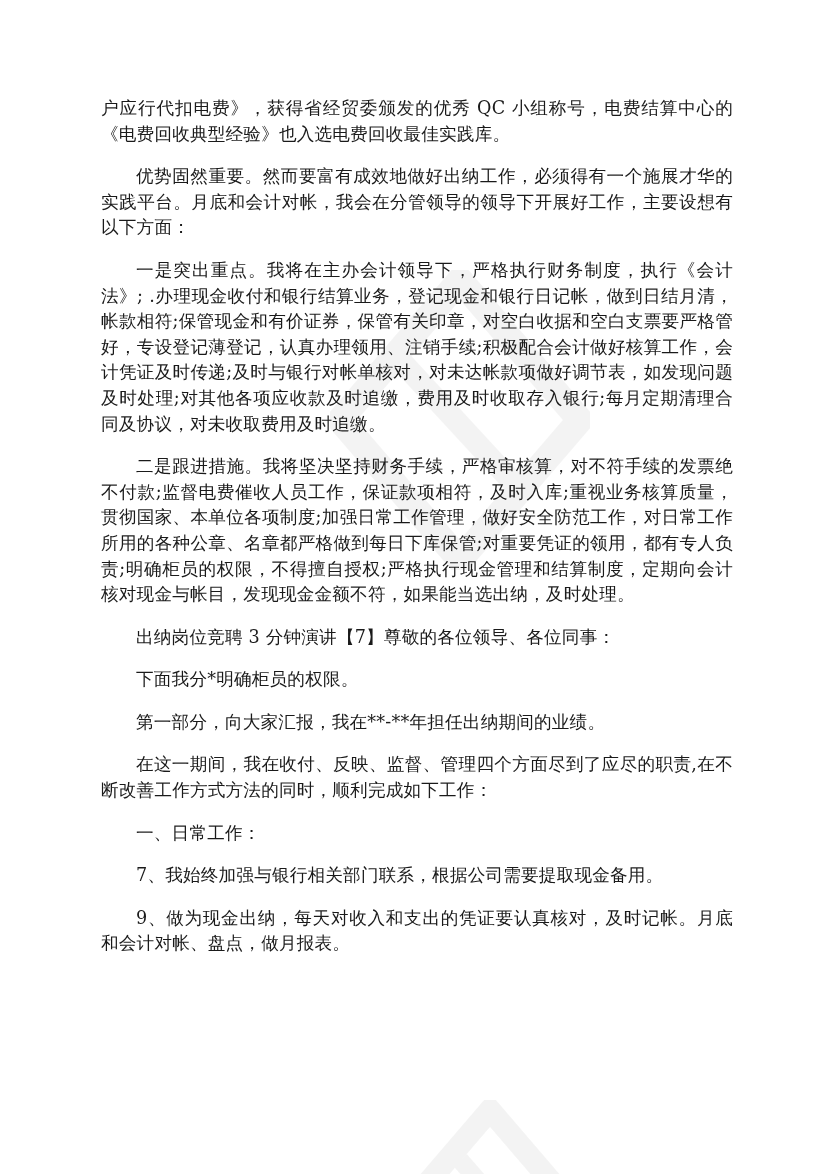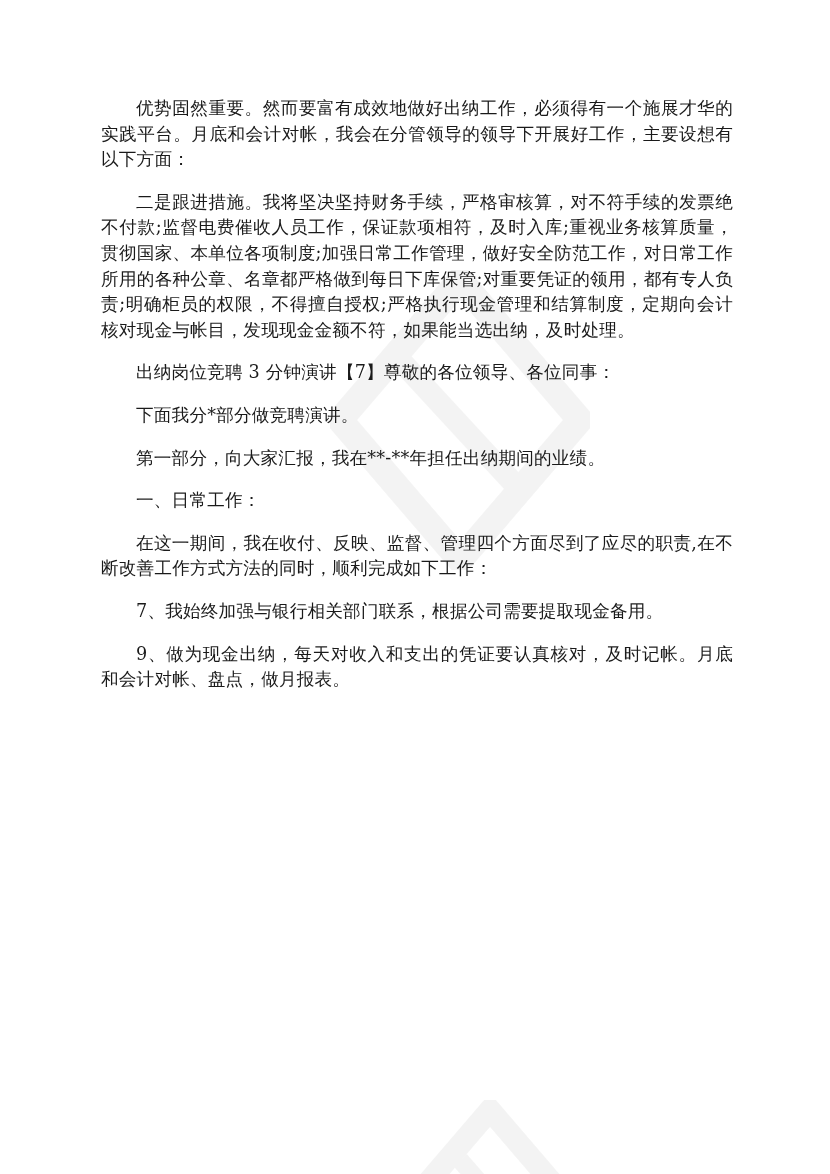--- a/index.html
+++ b/index.html
@@ -30,22 +30,24 @@
   </svg>
 </div>
 <div class="watermark wm-bottom">
   <svg width="260" height="160" viewBox="0 0 260 160">
     <polygon points="130,10 250,150 10,150" fill="none" stroke="#888" stroke-width="22"></polygon>
     <line x1="100" y1="60" x2="170" y2="140" stroke="#888" stroke-width="18"></line>
   </svg>
 </div>
 
 <div class="page">
+  <p class="p">户应行代扣电费》，获得省经贸委颁发的优秀 QC 小组称号，电费结算中心的《电费回收典型经验》也入选电费回收最佳实践库。</p>
   <p class="p indent">优势固然重要。然而要富有成效地做好出纳工作，必须得有一个施展才华的实践平台。月底和会计对帐，我会在分管领导的领导下开展好工作，主要设想有以下方面：</p>
+  <p class="p indent">一是突出重点。我将在主办会计领导下，严格执行财务制度，执行《会计法》; .办理现金收付和银行结算业务，登记现金和银行日记帐，做到日结月清，帐款相符;保管现金和有价证券，保管有关印章，对空白收据和空白支票要严格管好，专设登记薄登记，认真办理领用、注销手续;积极配合会计做好核算工作，会计凭证及时传递;及时与银行对帐单核对，对未达帐款项做好调节表，如发现问题及时处理;对其他各项应收款及时追缴，费用及时收取存入银行;每月定期清理合同及协议，对未收取费用及时追缴。</p>
   <p class="p indent">二是跟进措施。我将坚决坚持财务手续，严格审核算，对不符手续的发票绝不付款;监督电费催收人员工作，保证款项相符，及时入库;重视业务核算质量，贯彻国家、本单位各项制度;加强日常工作管理，做好安全防范工作，对日常工作所用的各种公章、名章都严格做到每日下库保管;对重要凭证的领用，都有专人负责;明确柜员的权限，不得擅自授权;严格执行现金管理和结算制度，定期向会计核对现金与帐目，发现现金金额不符，如果能当选出纳，及时处理。</p>
   <p class="p indent">出纳岗位竞聘 3 分钟演讲【7】尊敬的各位领导、各位同事：</p>
-  <p class="p indent">下面我分*部分做竞聘演讲。</p>
+  <p class="p indent">下面我分*明确柜员的权限。</p>
   <p class="p indent">第一部分，向大家汇报，我在**-**年担任出纳期间的业绩。</p>
+  <p class="p indent">在这一期间，我在收付、反映、监督、管理四个方面尽到了应尽的职责,在不断改善工作方式方法的同时，顺利完成如下工作：</p>
   <p class="p indent">一、日常工作：</p>
-  <p class="p indent">在这一期间，我在收付、反映、监督、管理四个方面尽到了应尽的职责,在不断改善工作方式方法的同时，顺利完成如下工作：</p>
   <p class="p indent">7、我始终加强与银行相关部门联系，根据公司需要提取现金备用。</p>
   <p class="p indent">9、做为现金出纳，每天对收入和支出的凭证要认真核对，及时记帐。月底和会计对帐、盘点，做月报表。</p>
 </div>
 
 </body></html>

